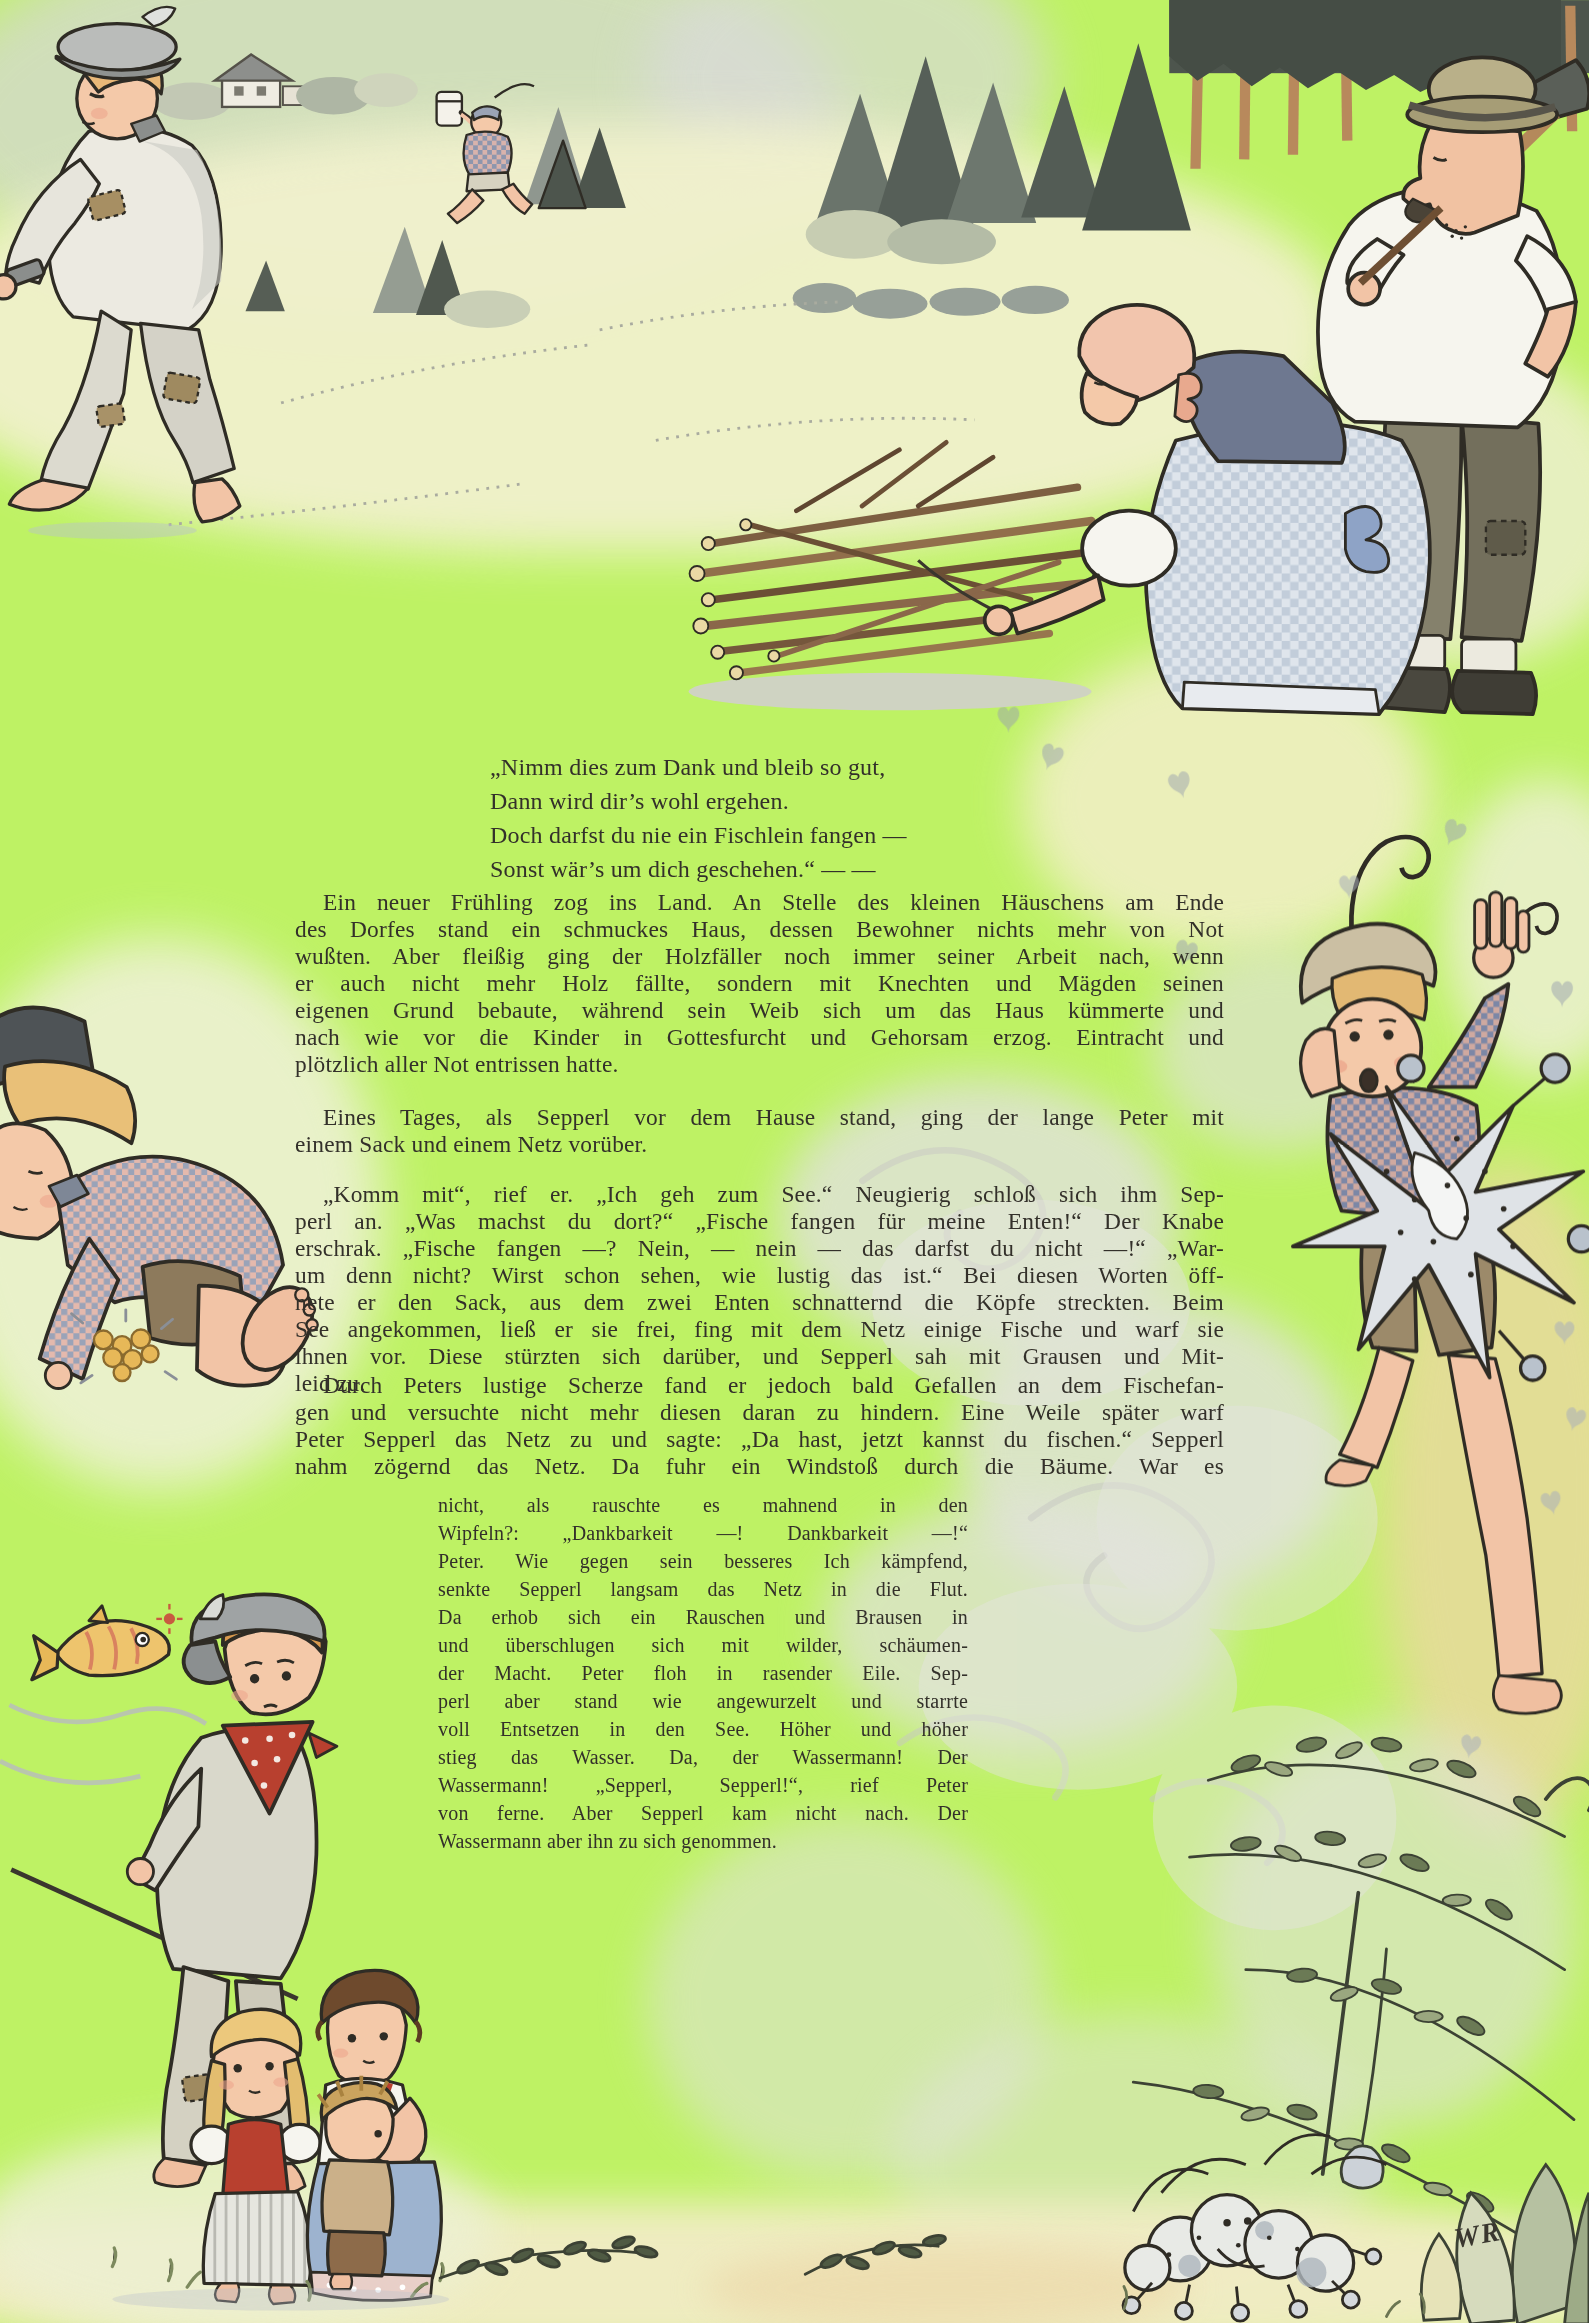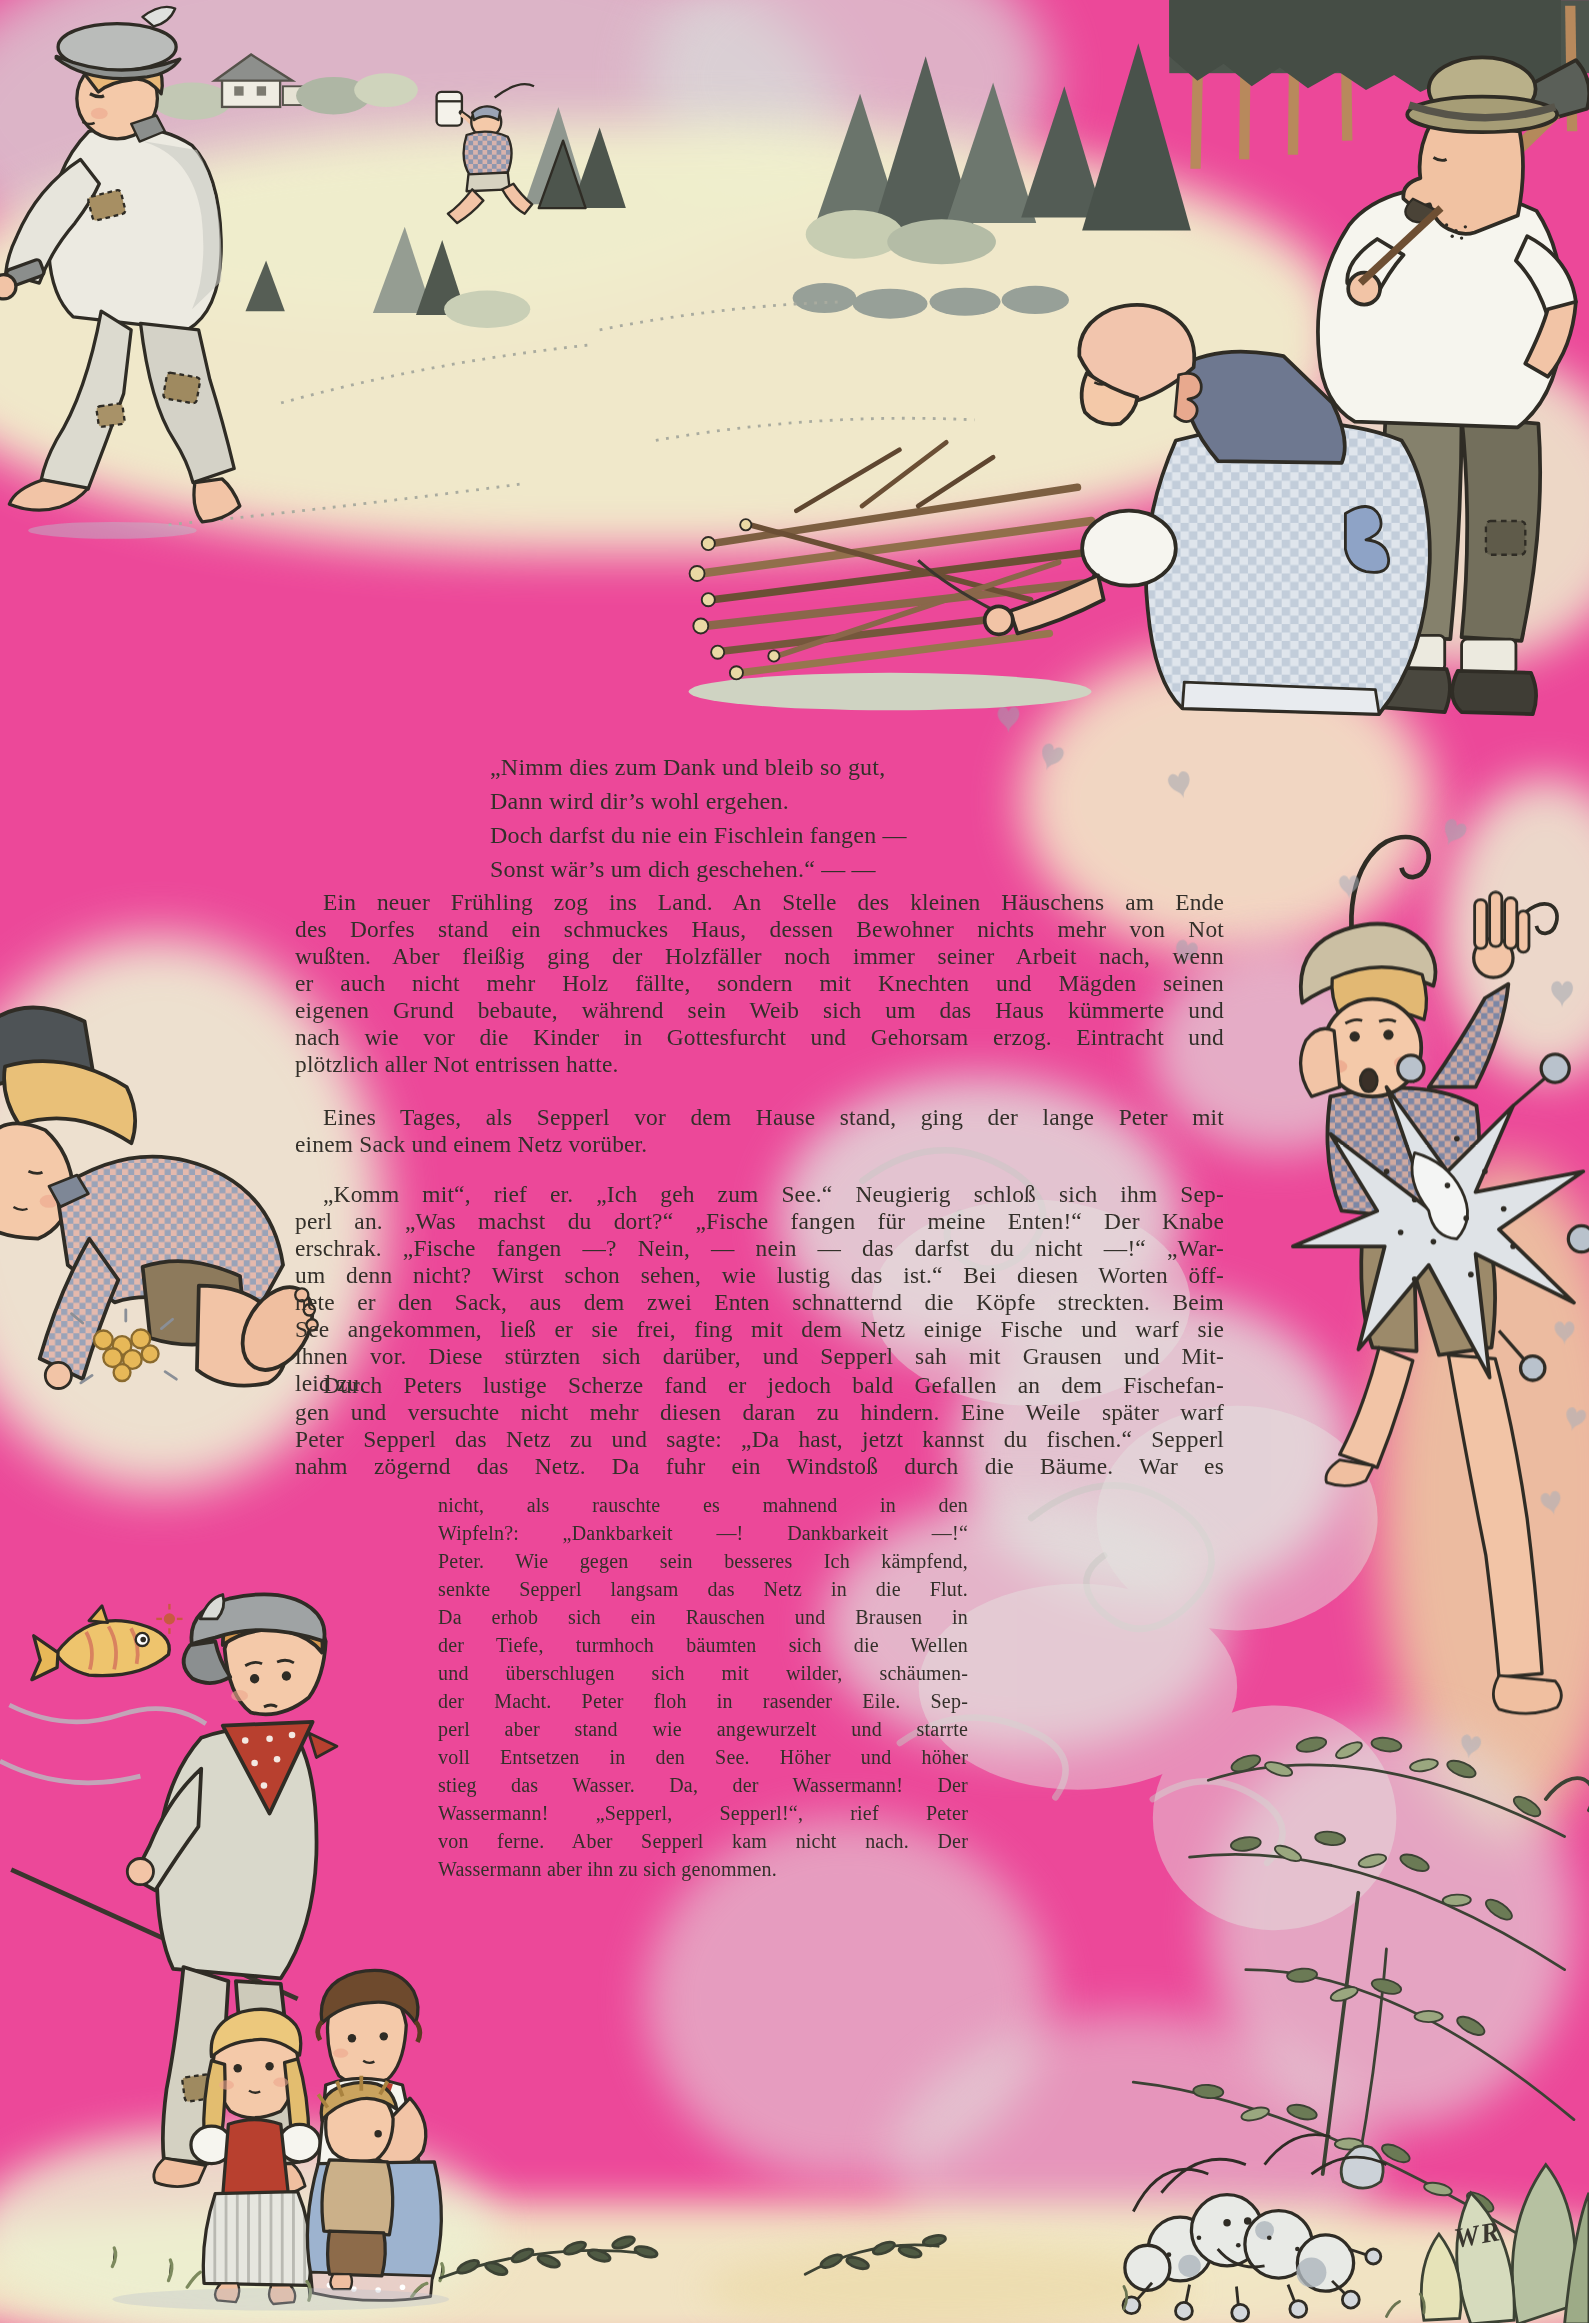--- a/index.html
+++ b/index.html
@@ -1,16 +1,16 @@
 <!DOCTYPE html>
 <html style="font-size:15px"><head>
 <meta charset="utf-8">
 <style>
   html,body{margin:0;padding:0;background:#e8e4d8;}
-  #page{position:relative;width:1589px;height:2324px;background:#ec4899;overflow:hidden;
+  #page{position:relative;width:1589px;height:2324px;background:#bef264;overflow:hidden;
         font-family:"Liberation Serif", serif;color:#33302a;}
   .wash{position:absolute;border-radius:50%;pointer-events:none;}
   .svgart{position:absolute;pointer-events:none;}
   .textblock{position:absolute;z-index:40;}
   .tline{display:block;text-align:justify;text-align-last:justify;white-space:normal;}
   .tline.last{text-align-last:left;}
   .tline.indent{text-indent:28px;}
   #poem .tline{text-align:left;text-align-last:left;}
   #poem{left:490px;top:750px;width:562px;font-size:24px;line-height:34px;letter-spacing:0.2px;}
   .wide{left:295px;width:929px;font-size:23.4px;line-height:27px;letter-spacing:0.2px;}
@@ -684,21 +684,20 @@
       <div class="tline">gen und versuchte nicht mehr diesen daran zu hindern. Eine Weile später warf</div>
       <div class="tline">Peter Sepperl das Netz zu und sagte: „Da hast, jetzt kannst du fischen.“ Sepperl</div>
       <div class="tline">nahm zögernd das Netz. Da fuhr ein Windstoß durch die Bäume. War es</div>
     </div>
   <div id="para4n" class="textblock">
       <div class="tline">nicht, als rauschte es mahnend in den</div>
       <div class="tline">Wipfeln?: „Dankbarkeit —! Dankbarkeit —!“</div>
       <div class="tline">Peter. Wie gegen sein besseres Ich kämpfend,</div>
       <div class="tline">senkte Sepperl langsam das Netz in die Flut.</div>
       <div class="tline">Da erhob sich ein Rauschen und Brausen in</div>
-      <div class="tline">der Tiefe, turmhoch bäumten sich die Wellen</div>
       <div class="tline">und überschlugen sich mit wilder, schäumen-</div>
       <div class="tline">der Macht. Peter floh in rasender Eile. Sep-</div>
       <div class="tline">perl aber stand wie angewurzelt und starrte</div>
       <div class="tline">voll Entsetzen in den See. Höher und höher</div>
       <div class="tline">stieg das Wasser. Da, der Wassermann! Der</div>
       <div class="tline">Wassermann! „Sepperl, Sepperl!“, rief Peter</div>
       <div class="tline">von ferne. Aber Sepperl kam nicht nach. Der</div>
       <div class="tline last">Wassermann aber ihn zu sich genommen.</div>
     </div>
 

